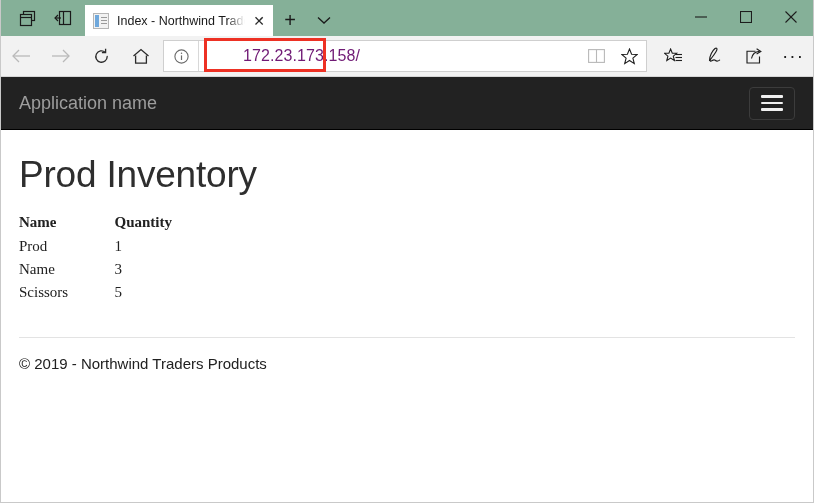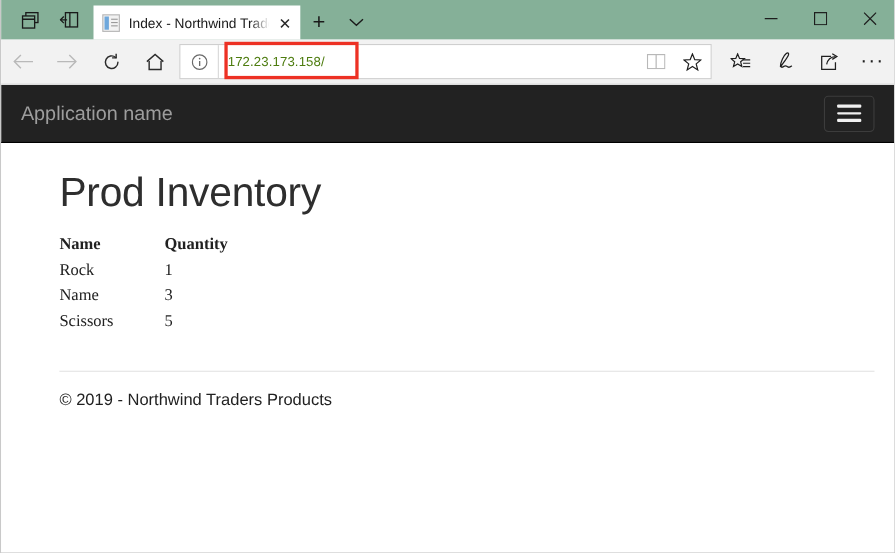--- a/index.html
+++ b/index.html
@@ -171,23 +171,24 @@
   }
   .url-wrap {
     flex: 1 1 auto;
     height: 30px;
     display: flex;
     align-items: center;
     border-left: 1px solid #d8d8d8;
     padding-left: 8px;
   }
   .url-text {
-    font-size: 12px;
-    color: #4d7c0f;
+    font-size: 16px;
+    color: #701a75;
     letter-spacing: 0.1px;
+    padding-left: 36px;
   }
   .ab-right {
     display: flex;
     align-items: center;
     flex: 0 0 auto;
     height: 30px;
   }
   .ab-icon {
     width: 33px;
     height: 30px;
@@ -262,21 +263,20 @@
   .navbar-toggle span {
     display: block;
     width: 22px;
     height: 2.5px;
     background: #f0f0f0;
     border-radius: 1px;
   }
 
   .content {
     padding: 0 18px;
-    margin-left: 35px;
   }
   h1.page-title {
     font-size: 37px;
     font-weight: normal;
     color: #2e2e2e;
     margin: 24px 0 18px 0;
     letter-spacing: -0.2px;
   }
   table.inv {
     border-collapse: collapse;
@@ -465,21 +465,21 @@
 
       <table class="inv">
         <thead>
           <tr>
             <th class="col-name">Name</th>
             <th>Quantity</th>
           </tr>
         </thead>
         <tbody>
           <tr>
-            <td class="col-name">Rock</td>
+            <td class="col-name">Prod</td>
             <td>1</td>
           </tr>
           <tr>
             <td class="col-name">Name</td>
             <td>3</td>
           </tr>
           <tr>
             <td class="col-name">Scissors</td>
             <td>5</td>
           </tr>

